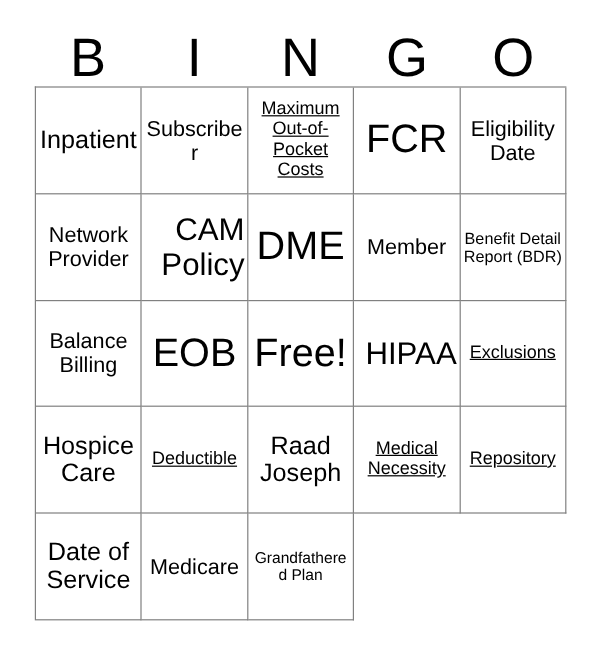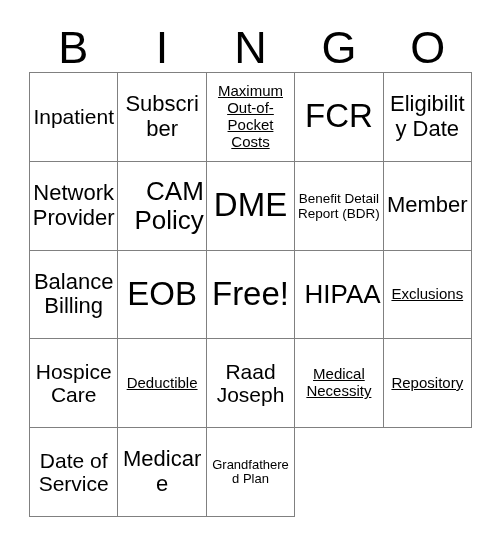--- a/index.html
+++ b/index.html
@@ -76,21 +76,21 @@
     line-height: 1.12;
     word-break: normal;
     overflow-wrap: break-word;
     hyphens: none;
   }
 
   
   .fs-xxl .cell-text { font-size: 33px; }
   .fs-xl  .cell-text { font-size: 26px; text-align: right; }
   .fs-l   .cell-text { font-size: 21px; }
-  .fs-m   .cell-text { font-size: 22px; }
+  .fs-m   .cell-text { font-size: 18px; }
   .fs-s   .cell-text { font-size: 15px; text-decoration: underline; }
   .fs-xs  .cell-text { font-size: 13.5px; }
   .fs-xxs .cell-text { font-size: 13px; }
 </style>
 </head>
 <body>
 
 <div id="card">
 
   <div id="bingo-header">
@@ -119,25 +119,25 @@
       </div>
       <div class="bingo-cell fs-m">
         <span class="cell-text">Network Provider</span>
       </div>
       <div class="bingo-cell fs-xl">
         <span class="cell-text">CAM Policy</span>
       </div>
       <div class="bingo-cell fs-xxl">
         <span class="cell-text">DME</span>
       </div>
+      <div class="bingo-cell fs-m">
+        <span class="cell-text">Member</span>
+      </div>
       <div class="bingo-cell fs-xs">
         <span class="cell-text">Benefit Detail Report (BDR)</span>
-      </div>
-      <div class="bingo-cell fs-m">
-        <span class="cell-text">Member</span>
       </div>
       <div class="bingo-cell fs-m">
         <span class="cell-text">Balance Billing</span>
       </div>
       <div class="bingo-cell fs-xxl">
         <span class="cell-text">EOB</span>
       </div>
       <div class="bingo-cell fs-xxl">
         <span class="cell-text">Free!</span>
       </div>

